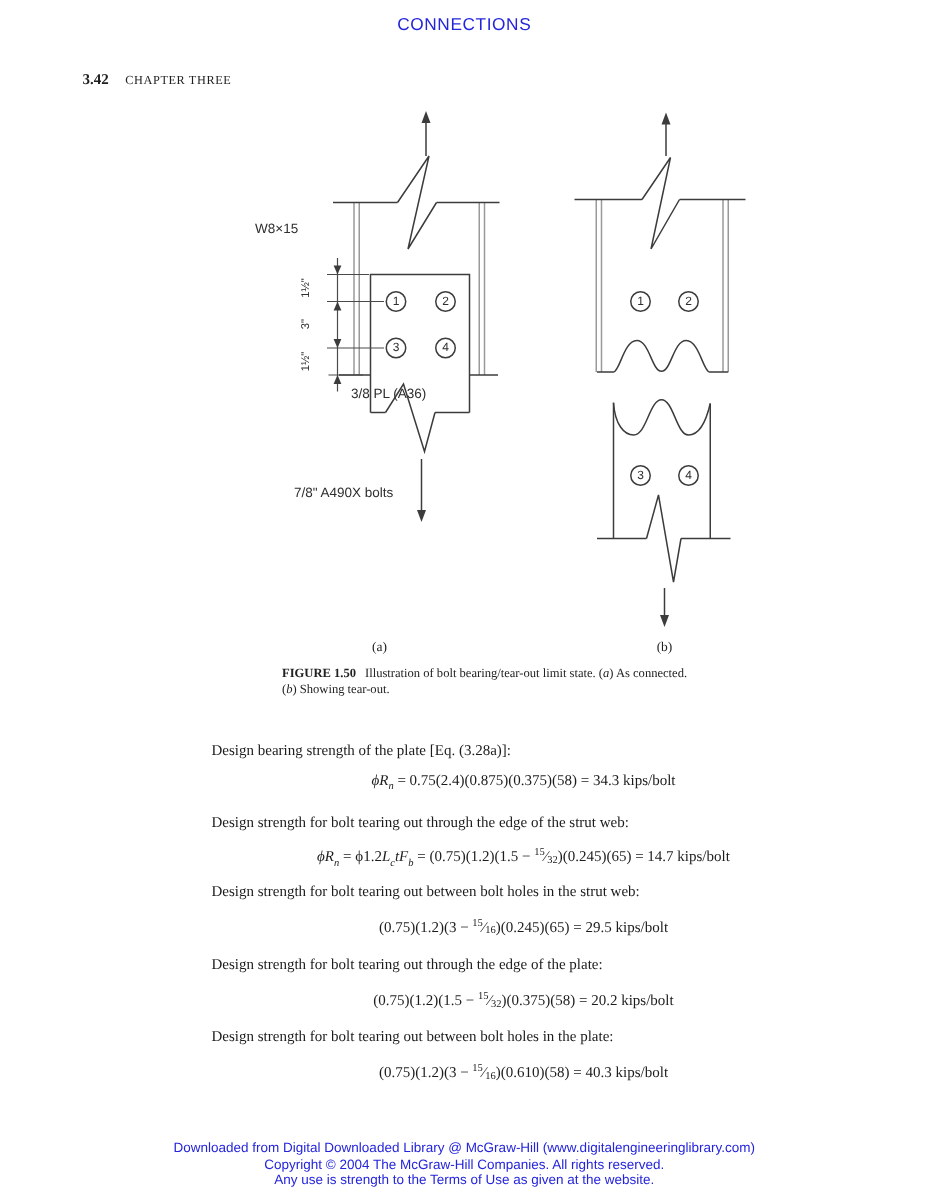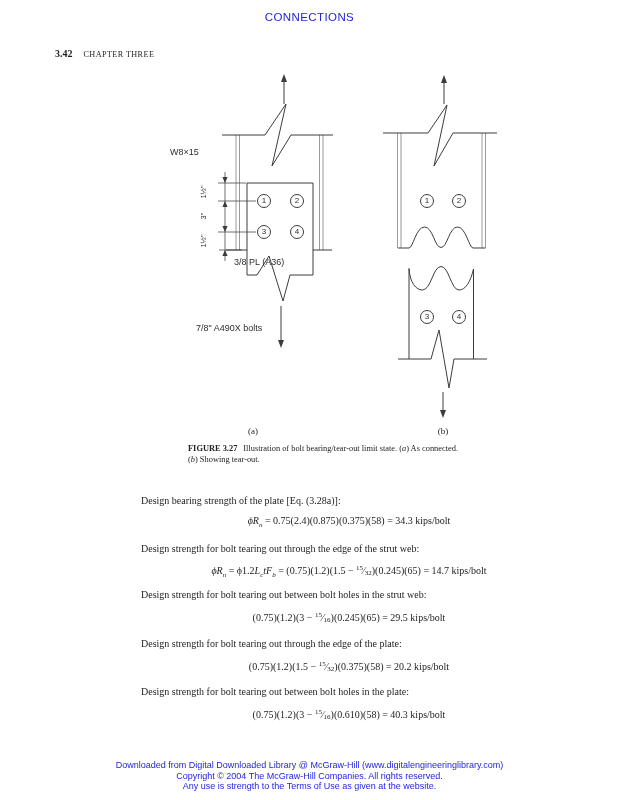--- a/index.html
+++ b/index.html
@@ -126,21 +126,21 @@
 
   <div class="bolt" style="left:420px;top:194px;">1</div>
   <div class="bolt" style="left:452px;top:194px;">2</div>
   <div class="bolt" style="left:420px;top:310px;">3</div>
   <div class="bolt" style="left:452px;top:310px;">4</div>
 
   <div class="sub" style="left:240px;top:426px;">(a)</div>
   <div class="sub" style="left:430px;top:426px;">(b)</div>
 
   <div class="caption">
-    <span class="cap-label">FIGURE 3.27</span><span>Illustration of bolt bearing/tear-out limit state. (</span><i>a</i><span>) As connected.</span><br>
+    <span class="cap-label">FIGURE 1.50</span><span>Illustration of bolt bearing/tear-out limit state. (</span><i>a</i><span>) As connected.</span><br>
     <span>(</span><i>b</i><span>) Showing tear-out.</span>
   </div>
 
   <div class="para" style="top:495px;">Design bearing strength of the plate [Eq. (3.28a)]:</div>
   <div class="eq" style="top:515px;">
     <span class="it">ϕR</span><sub class="eqs">n</sub><span> = 0.75(2.4)(0.875)(0.375)(58) = 34.3 kips/bolt</span>
   </div>
 
   <div class="para" style="top:543px;">Design strength for bolt tearing out through the edge of the strut web:</div>
   <div class="eq" style="top:564px;">

